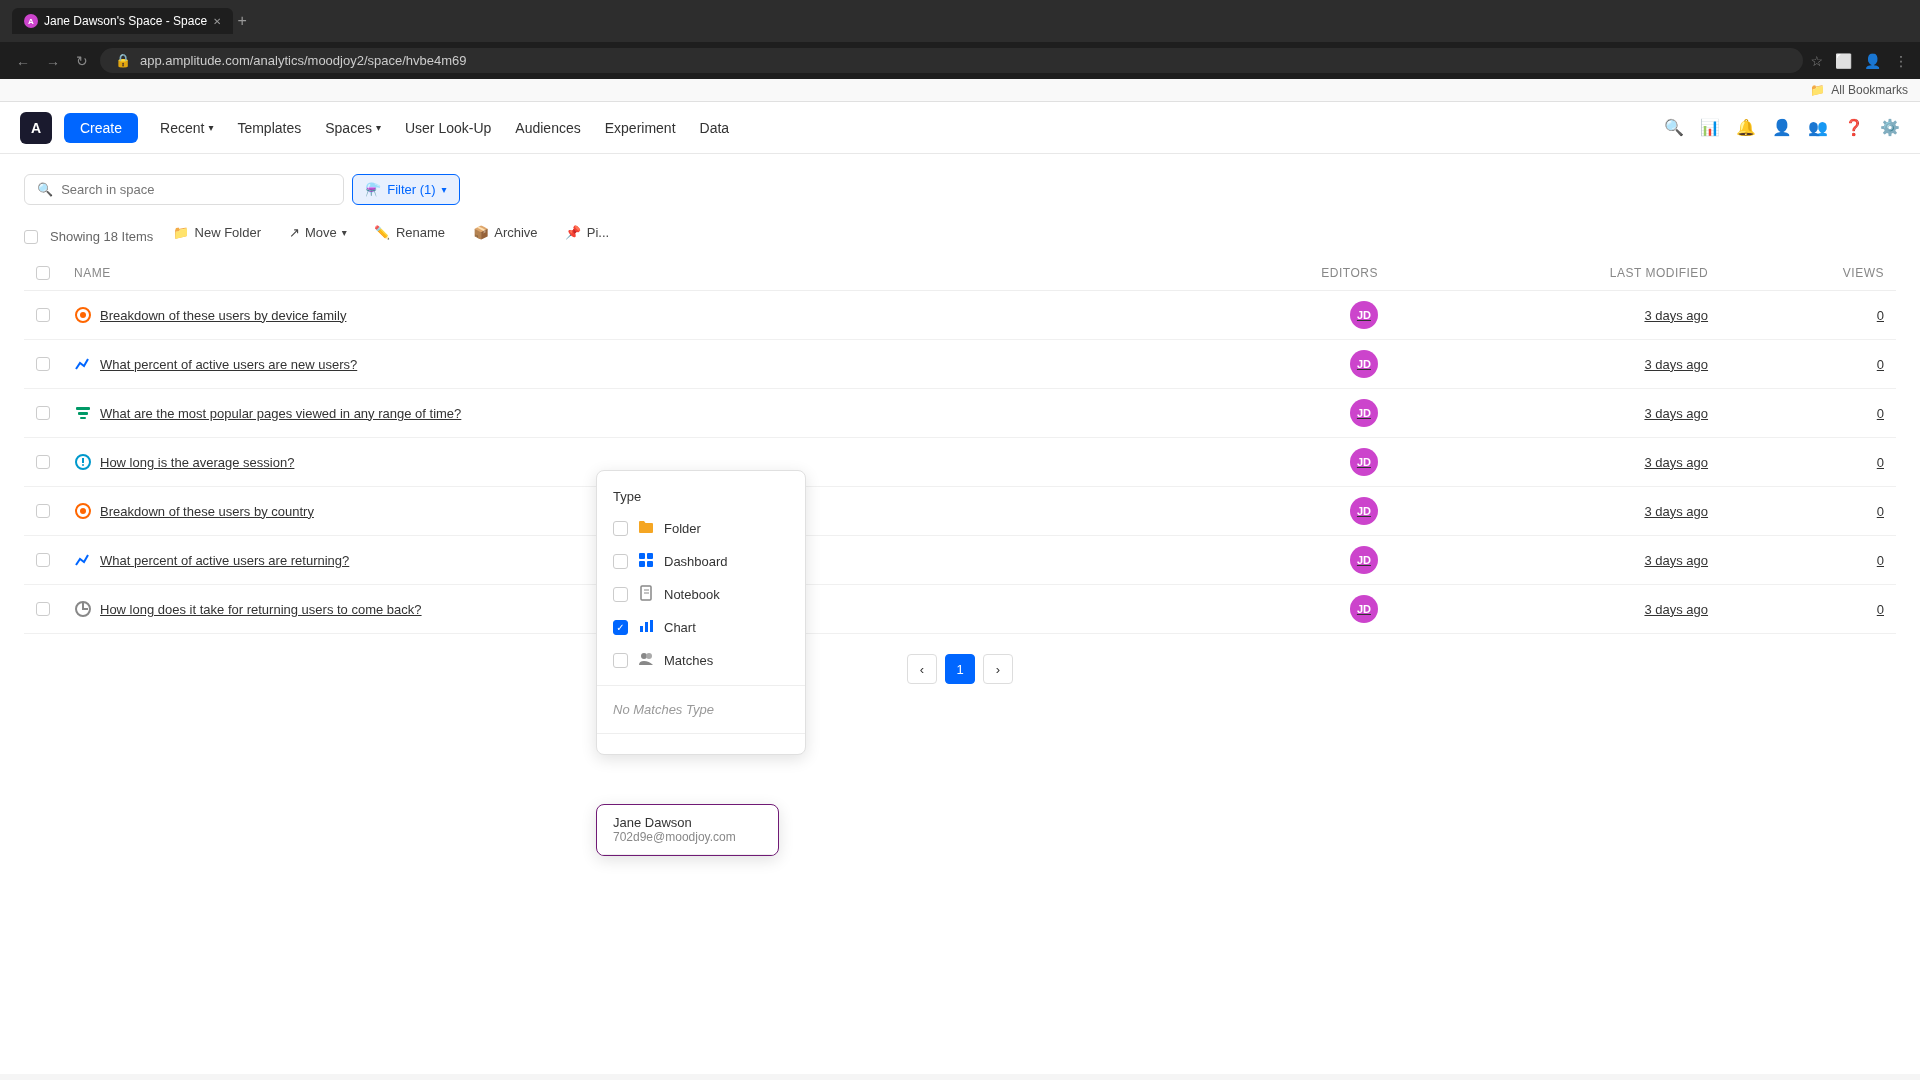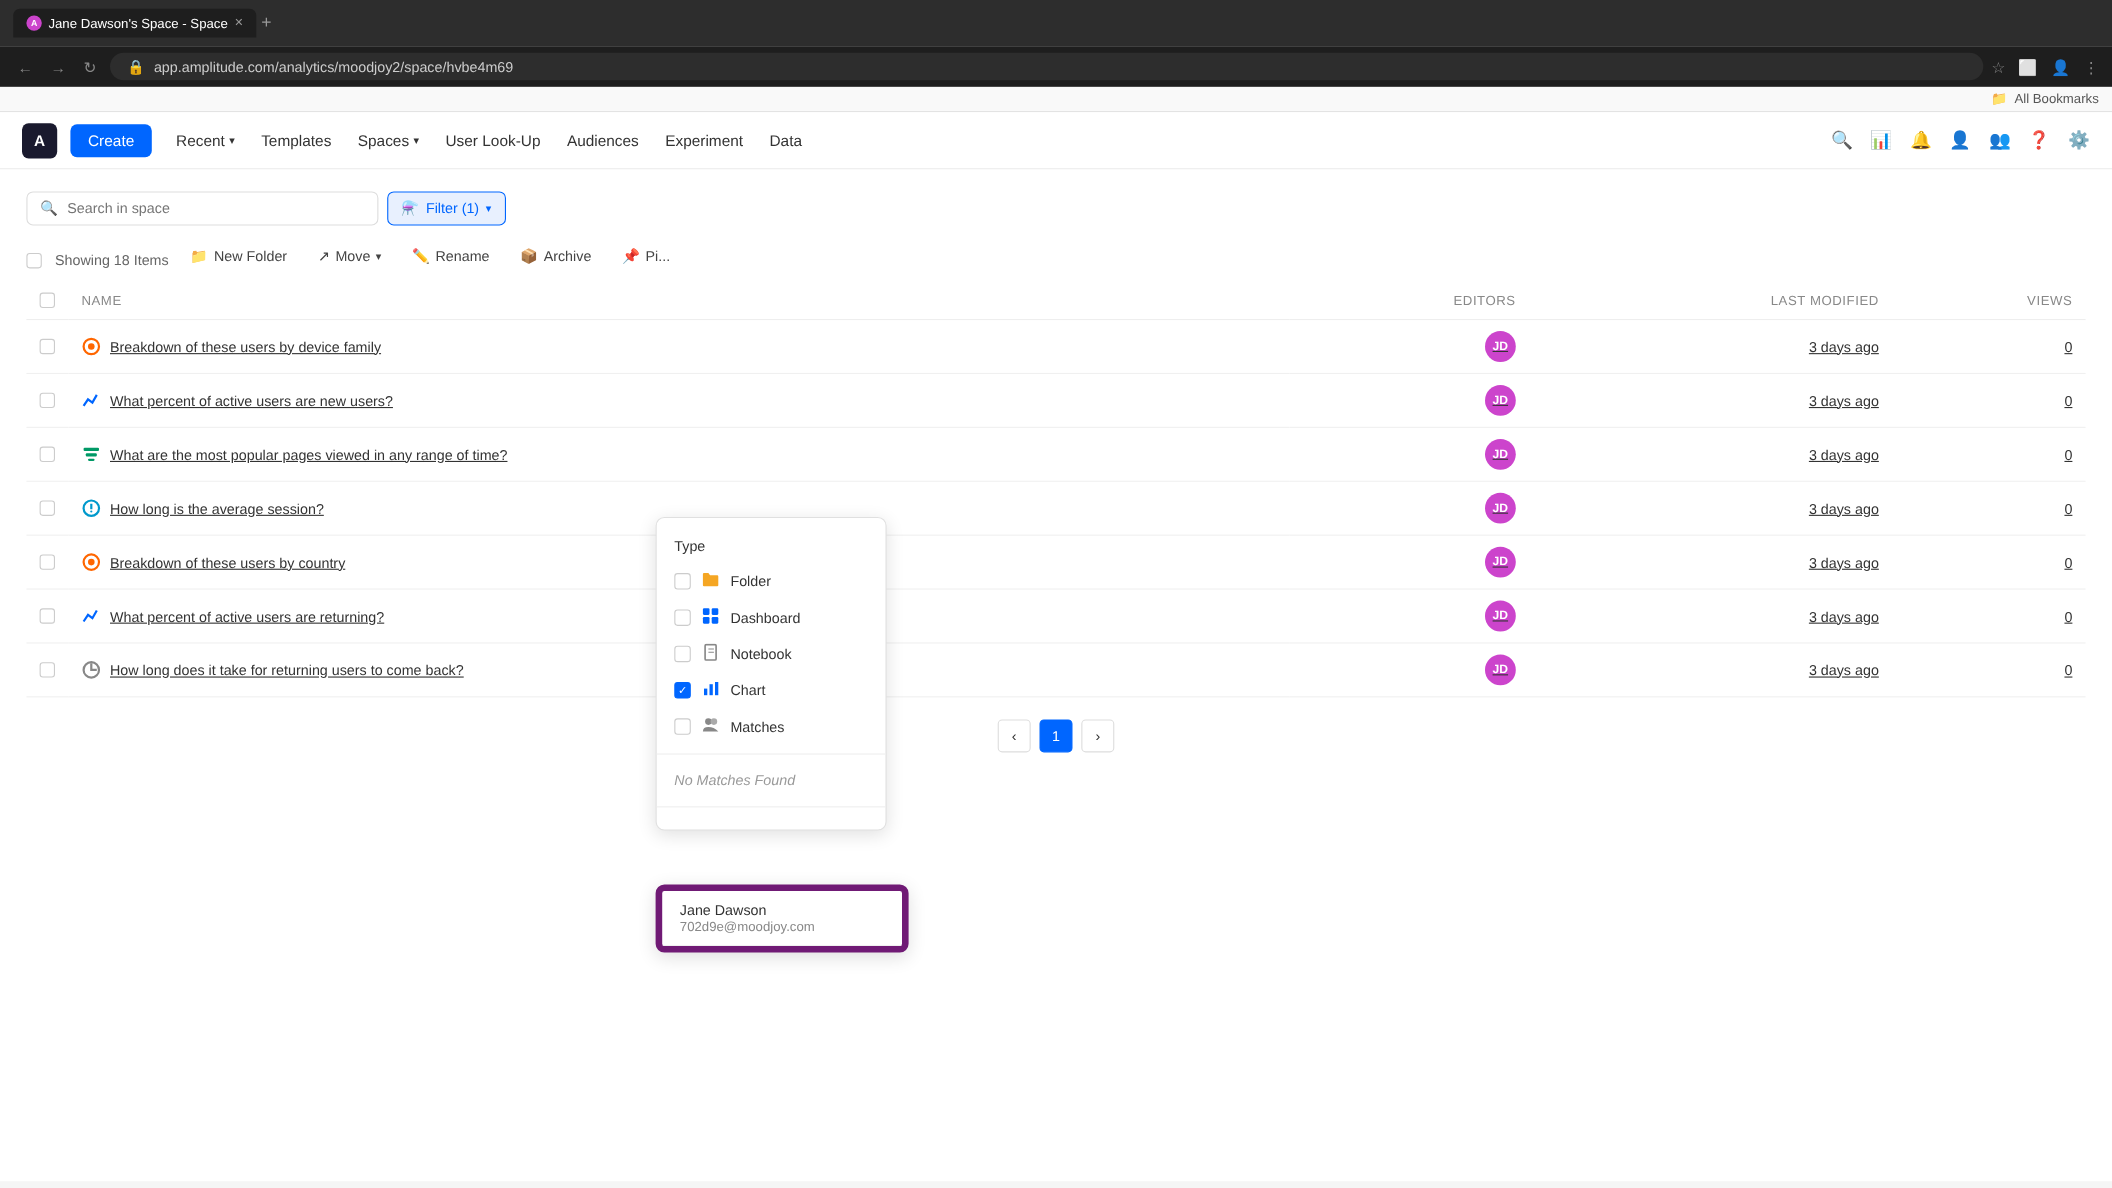--- a/index.html
+++ b/index.html
@@ -74,21 +74,21 @@
     .filter-item { display: flex; align-items: center; gap: 10px; padding: 7px 16px; cursor: pointer; font-size: 13px; color: #333; }
     .filter-checkbox { width: 15px; height: 15px; border: 1.5px solid #ccc; border-radius: 3px; display: flex; align-items: center; justify-content: center; background: #fff; flex-shrink: 0; }
     .filter-checkbox.checked { background: #0066ff; border-color: #0066ff; color: #fff; font-size: 10px; }
     .filter-divider { height: 1px; background: #eee; margin: 8px 0; }
     .no-matches { padding: 8px 16px; font-size: 13px; color: #999; font-style: italic; }
     .editor-section { padding: 8px 16px 0; }
     .editor-label { font-size: 13px; font-weight: 600; color: #333; margin-bottom: 8px; }
     .editor-input { width: 100%; border: 1px solid #ddd; border-radius: 6px; padding: 7px 10px; font-size: 12px; color: #999; outline: none; }
 
     
-    .editor-suggestions { position: absolute; top: 650px; left: 596px; width: 230px; background: #fff; border: 6px solid #701a75; border-radius: 8px; box-shadow: 0 4px 16px rgba(0,0,0,0.12); z-index: 101; overflow: hidden; }
+    .editor-suggestions { position: absolute; top: 650px; left: 596px; width: 183px; background: #fff; border: 1px solid #701a75; border-radius: 8px; box-shadow: 0 4px 16px rgba(0,0,0,0.12); z-index: 101; overflow: hidden; }
     .suggestion-item { padding: 10px 16px; cursor: pointer; border-bottom: 1px solid #f0f0f0; }
     .suggestion-name { font-size: 13px; font-weight: 500; color: #333; }
     .suggestion-email { font-size: 12px; color: #888; }
 
     .chevron { font-size: 10px; }
   </style>
 </head>
 <body>
 
 <div class="browser-chrome">
@@ -432,21 +432,21 @@
     <span><svg width="16" height="16" viewBox="0 0 16 16">
               <circle cx="6" cy="5" r="3" fill="#888"></circle>
               <circle cx="11" cy="5" r="3" fill="#aaa"></circle>
               <path d="M1 14 Q1 10 6 10 Q11 10 15 14" fill="#888"></path>
             </svg></span>
     <span>Matches</span>
   </div>
       </div>
 
     <div class="filter-divider"></div>
-    <div class="no-matches">No Matches Found</div>
+    <div class="no-matches">No Matches Type</div>
     <div class="filter-divider"></div>
 
   </div>
 
   <div class="editor-suggestions" id="editor-suggestions">
   <div class="suggestion-item">
     <div class="suggestion-name">Jane Dawson</div>
     <div class="suggestion-email">702d9e@moodjoy.com</div>
   </div>
     </div>

